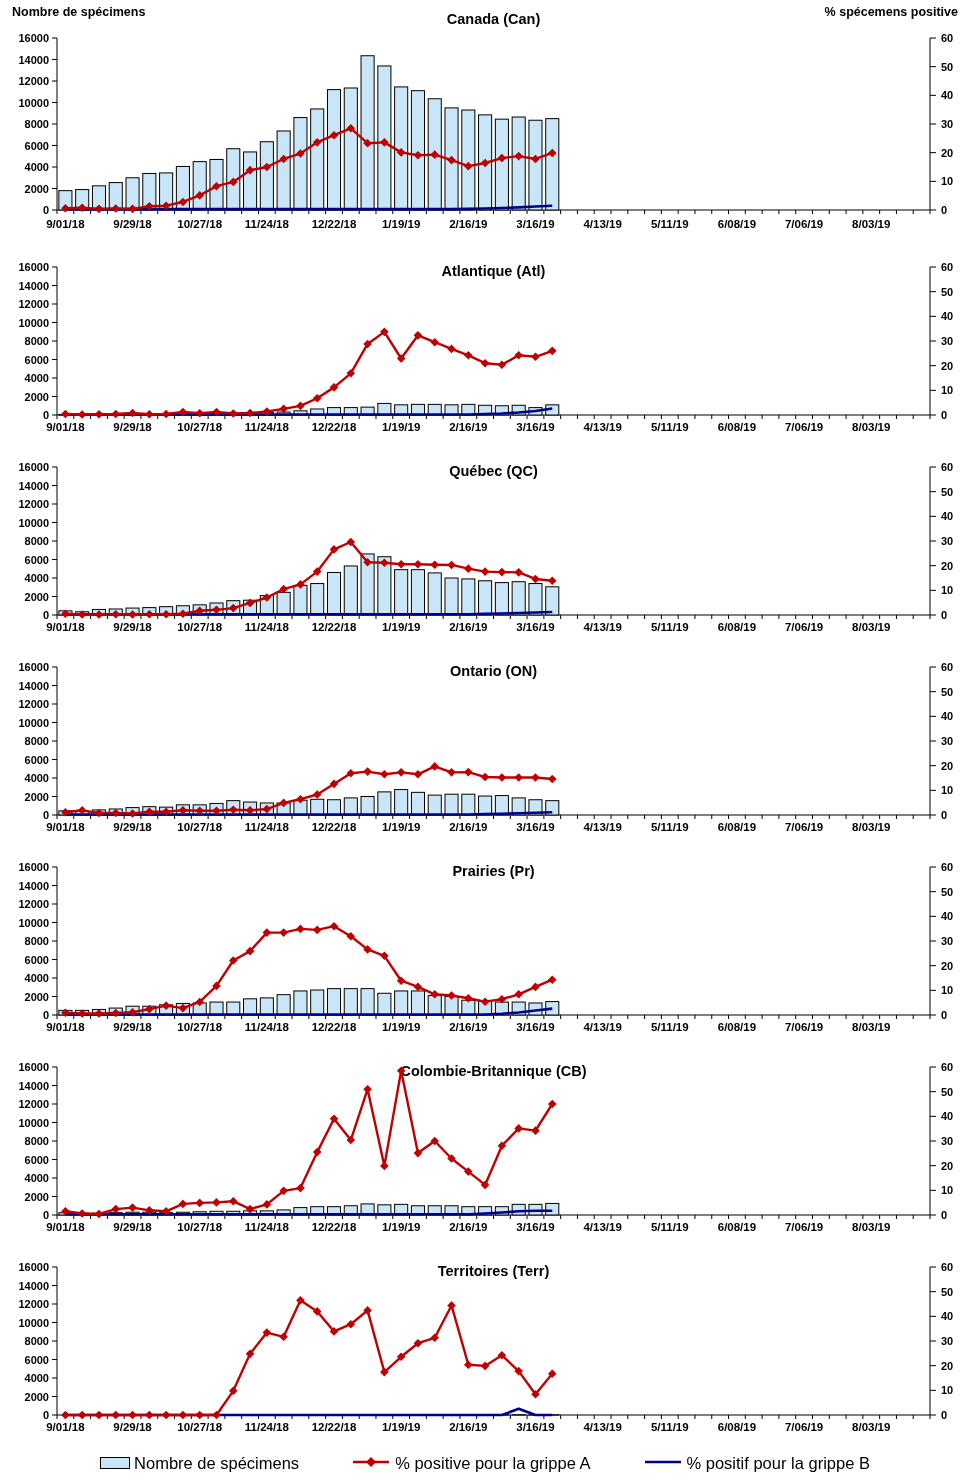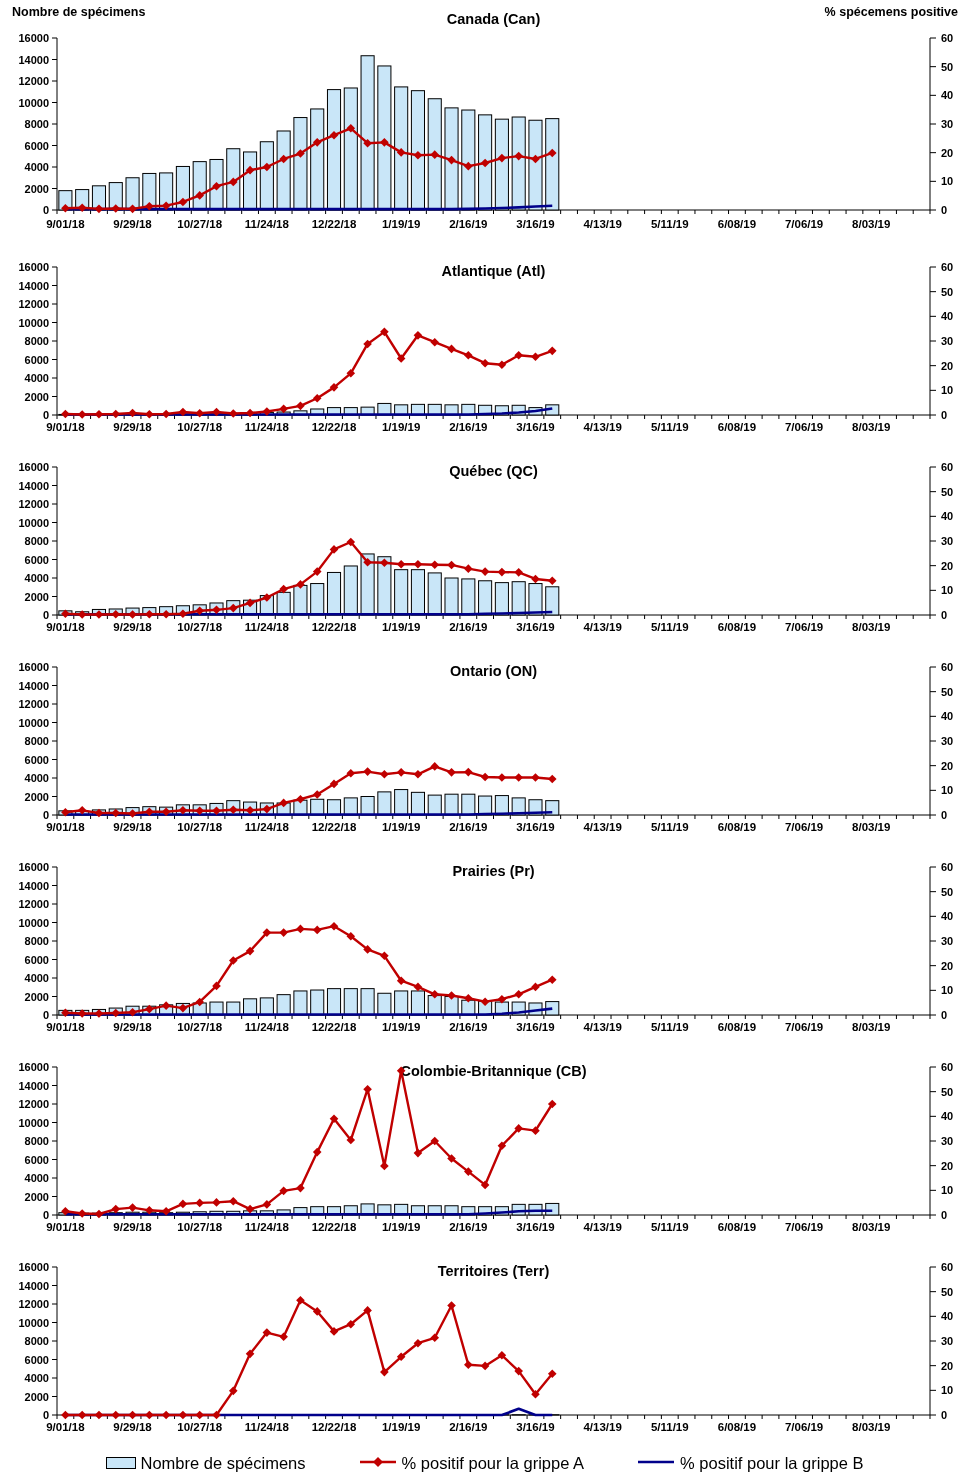--- a/index.html
+++ b/index.html
@@ -1221,21 +1221,21 @@
 <div class="legend-row">
   <div class="legend-item">
     <span class="legend-swatch-bar"></span>
     <span>Nombre de spécimens</span>
   </div>
   <div class="legend-item">
     <span class="legend-line"><svg width="40" height="14">
           <line x1="2" y1="7" x2="38" y2="7" stroke="#C00000" stroke-width="2.4"></line>
           <path d="M20 2 L25 7 L20 12 L15 7 Z" fill="#C00000"></path>
         </svg></span>
-    <span>% positif pour la grippe A</span>
+    <span>% positive pour la grippe A</span>
   </div>
   <div class="legend-item">
     <span class="legend-line"><svg width="40" height="14">
           <line x1="2" y1="7" x2="38" y2="7" stroke="#00008B" stroke-width="2.6"></line>
         </svg></span>
     <span>% positif pour la grippe B</span>
   </div>
 </div>
 
 </body></html>

